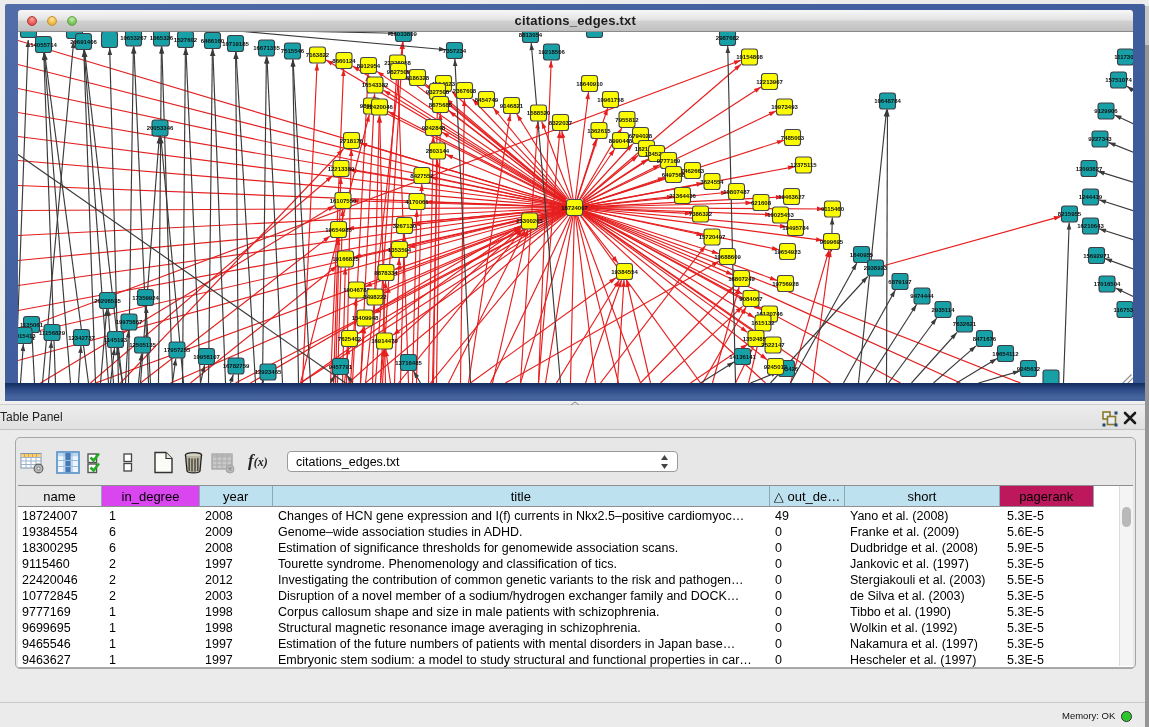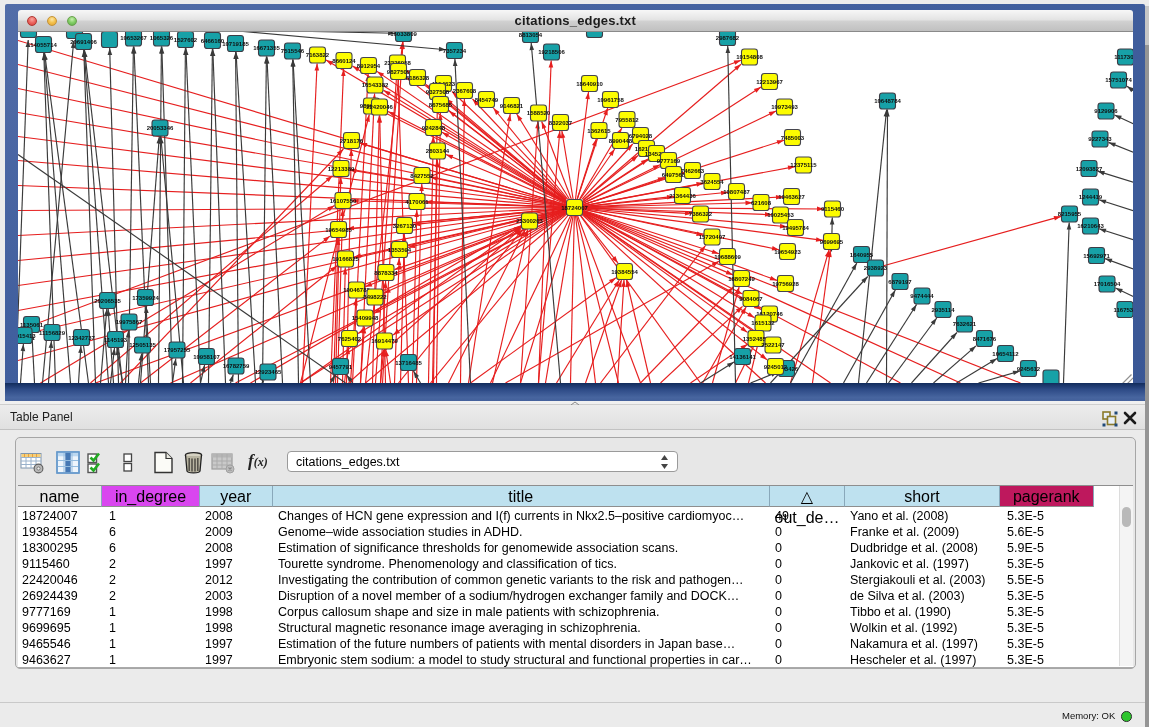--- a/index.html
+++ b/index.html
@@ -16,21 +16,21 @@
 .tl.g{left:67px;background:radial-gradient(circle at 50% 30%,#c4edae 0%,#84d167 45%,#5aa943 100%);border:0.5px solid #6aa14e}
 
 .rstrip1{left:1144.5px;top:6px;width:4.5px;height:39px;background:#c6c6c6}
 .rstrip2{left:1144.5px;top:45px;width:4.5px;height:682px;background:#959595}
 
 .divider{left:0;top:400.5px;width:1144.5px;height:4.5px;background:#f0f0f0;border-bottom:1px solid #cfcfcf}
 .tp-head{left:0;top:405px;width:1144.5px;height:25px;background:linear-gradient(180deg,#ececec,#e0e0e0);border-bottom:1px solid #c2c2c2;font-size:12px;color:#1e1e1e;line-height:25px}
 .panelbg{left:0;top:430px;width:1144.5px;height:297px;background:#ebebeb}
 .container{left:14.5px;top:437px;width:1121px;height:231.5px;background:#e7e7e7;border:1px solid #a6a6a6;border-radius:5px}
 .tablewrap{left:17.5px;top:484.5px;width:1115px;height:182px;background:#ffffff;border-top:1px solid #8e8e8e}
-.hcell{position:absolute;top:485.5px;height:21.5px;background:#bee1ef;border-right:1px solid #89a8ba;border-bottom:1px solid #8e8e8e;font-size:16px;color:#000;text-align:center;line-height:21px}
+.hcell{position:absolute;top:485.5px;height:21.5px;background:#bee1ef;border-right:1px solid #89a8ba;border-bottom:1px solid #8e8e8e;font-size:13px;color:#000;text-align:center;line-height:21px}
 .trow{position:absolute;width:1100px;height:16.1px;font-size:12.5px;color:#000}
 .trow span{position:absolute;white-space:nowrap;line-height:16.1px}
 
 .sbtrack{left:1119px;top:486px;width:14px;height:180px;background:#f4f4f4;border-left:1px solid #dcdcdc}
 .sbthumb{left:1121.5px;top:507px;width:9px;height:20px;background:#b9b9b9;border-radius:5px}
 
 .tabs{left:427.5px;top:674.5px;height:20.5px;border:1px solid #aaaaaa;border-radius:4px;overflow:hidden;display:flex;box-shadow:0 1px 1px rgba(0,0,0,0.12)}
 .tab{font-size:13px;line-height:19px;text-align:center;background:linear-gradient(180deg,#ffffff,#f2f2f2);color:#111;border-left:1px solid #c6c6c6;padding:0 14px}
 .tab.sel{background:linear-gradient(180deg,#9a9a9a,#7e7e7e);color:#fff;border-left:none}
 .statusline{left:0;top:702px;width:1144.5px;height:1px;background:#c9c9c9}
@@ -766,21 +766,21 @@
       <text x="574.0" y="209.0" font-size="6" font-weight="bold" fill="#111111" text-anchor="middle">18724007</text>
       <line x1="1122.0" y1="383.0" x2="1131.0" y2="374.0" stroke="#909090" stroke-width="1.2"></line>
       <line x1="1127.0" y1="383.0" x2="1133.0" y2="377.0" stroke="#909090" stroke-width="1.2"></line>
     </svg>
   <div class="abs rstrip1"></div>
   <div class="abs rstrip2"></div>
   <div class="abs divider"></div>
   <svg class="abs" style="left:569px;top:401px" width="12" height="5">
       <path d="M2 4 L6 1 L10 4" stroke="#8a8a8a" fill="none"></path>
     </svg>
-  <div class="abs tp-head"><span style="padding-left:10px">Table Panel</span></div>
+  <div class="abs tp-head"><span style="">Table Panel</span></div>
 
   <svg class="abs" style="left:1101px;top:410px" width="18" height="18" viewBox="0 0 18 18">
     <rect x="2" y="2" width="7" height="7" fill="#e8f0fa" stroke="#8a7a2a" stroke-width="1.6"></rect>
     <rect x="6.5" y="6.5" width="8" height="8" fill="#e8f0fa" stroke="#8a7a2a" stroke-width="1.6"></rect>
     <rect x="13.5" y="1.5" width="3" height="3" fill="#1e4878"></rect>
     <rect x="1.5" y="13.5" width="3" height="3" fill="#1e4878"></rect>
     <rect x="13.5" y="13.5" width="3" height="3" fill="#1e4878"></rect>
   </svg>
   <svg class="abs" style="left:1122px;top:410px" width="16" height="16" viewBox="0 0 16 16">
     <path d="M3 3 L13 13 M13 3 L3 13" stroke="#1a1a1a" stroke-width="2.6" stroke-linecap="round"></path>
@@ -882,21 +882,21 @@
     <div class="trow" style="top:571.9px">
       <span style="left:22px">22420046</span>
       <span style="left:109px">2</span>
       <span style="left:205px">2012</span>
       <span style="left:278px">Investigating the contribution of common genetic variants to the risk and pathogen…</span>
       <span style="left:775px">0</span>
       <span style="left:850px">Stergiakouli et al. (2003)</span>
       <span style="left:1007px">5.5E-5</span>
     </div>
     <div class="trow" style="top:588.0px">
-      <span style="left:22px">26924439</span>
+      <span style="left:22px">10772845</span>
       <span style="left:109px">2</span>
       <span style="left:205px">2003</span>
       <span style="left:278px">Disruption of a novel member of a sodium/hydrogen exchanger family and DOCK…</span>
       <span style="left:775px">0</span>
       <span style="left:850px">de Silva et al. (2003)</span>
       <span style="left:1007px">5.3E-5</span>
     </div>
     <div class="trow" style="top:604.1px">
       <span style="left:22px">9777169</span>
       <span style="left:109px">1</span>

